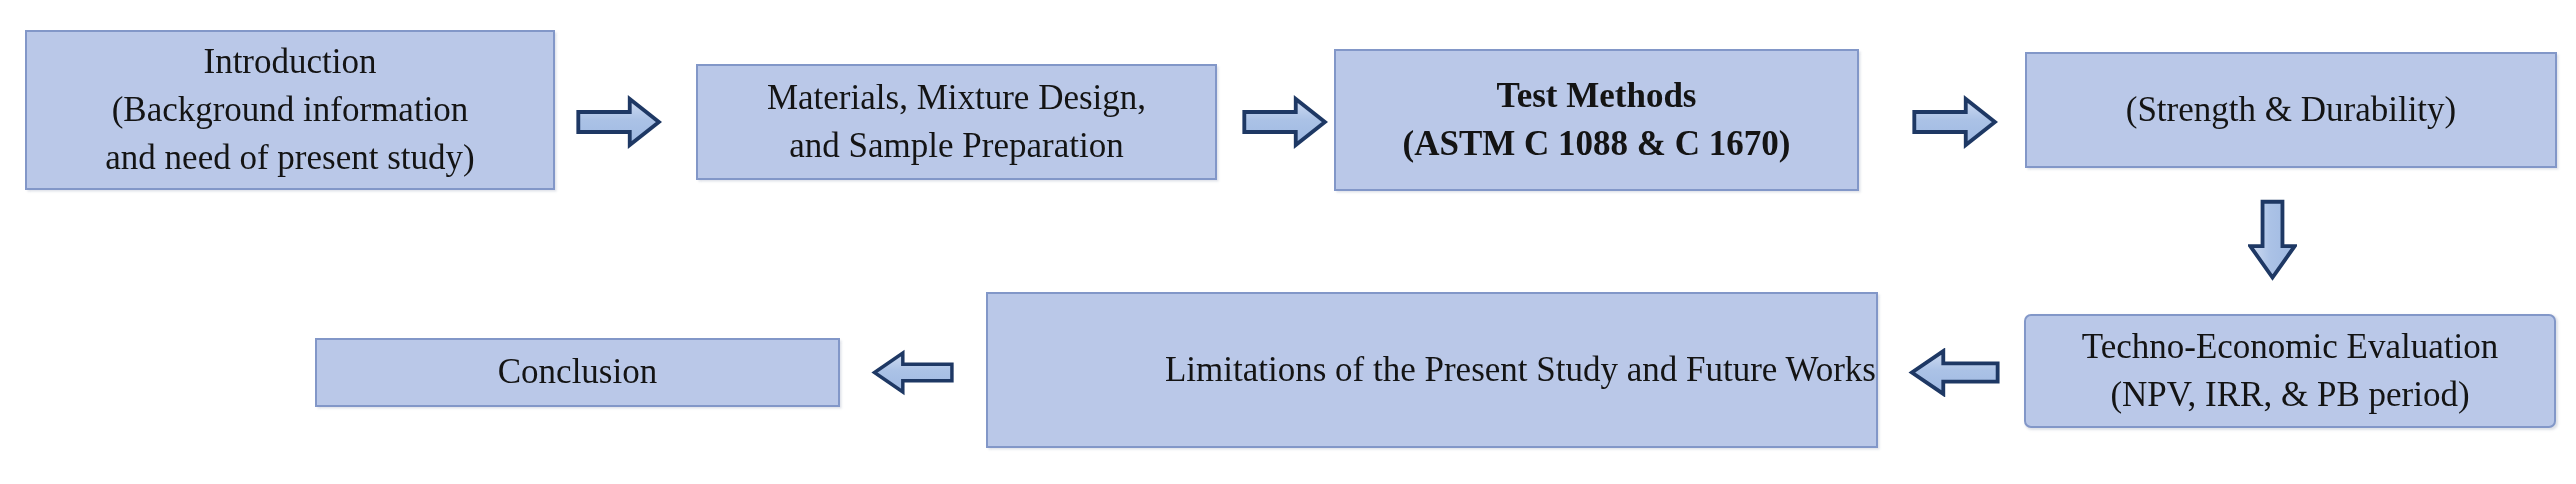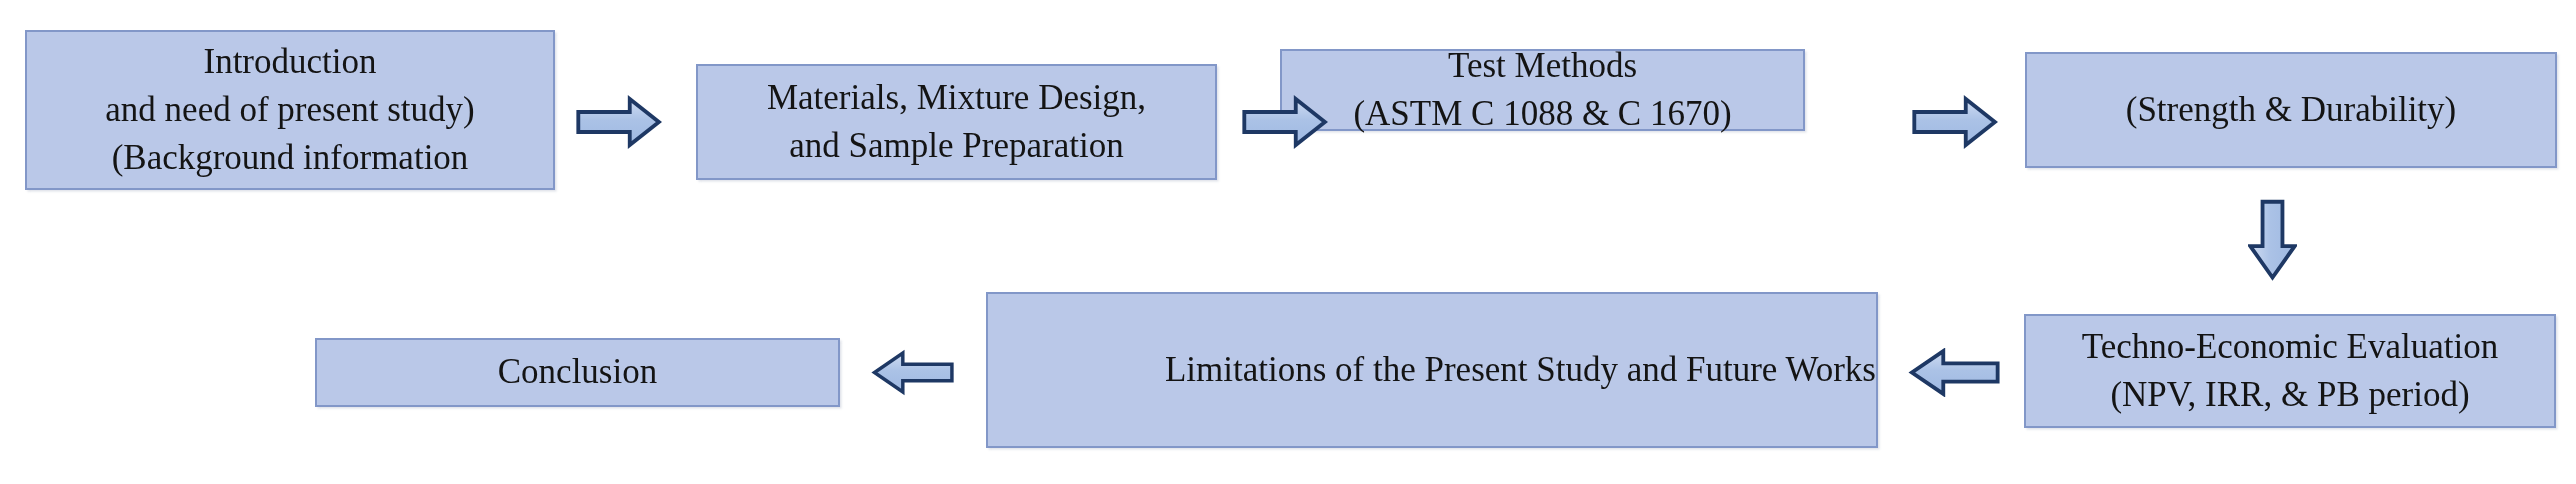--- a/index.html
+++ b/index.html
@@ -31,23 +31,23 @@
     text-align:center;
     font-size:35px;
     line-height:1.38;
     box-shadow:1.5px 1.5px 2.3px rgba(120,130,160,0.25);
   }
   .node .line{display:block;white-space:nowrap;}
   .arrow{position:absolute;display:block;}
   
   #n-introduction{left:25px;top:30px;width:530px;height:160px;}
   #n-materials{left:696px;top:48px;width:521px;height:116px;margin-top:16px;}
-  #n-test-methods{left:1280px;top:49px;width:525px;height:82px;}
+  #n-test-methods{left:1334px;top:49px;width:525px;height:142px;font-weight:bold;}
   #n-engineering{left:2025px;top:52px;width:532px;height:116px;}
-  #n-techno-economic{left:2024px;top:314px;width:532px;height:114px;}
+  #n-techno-economic{left:2024px;top:314px;width:532px;height:114px;border-radius:7px;}
   #n-limitations{left:986px;top:292px;width:892px;height:156px;align-items:flex-end;}
   #n-conclusion{left:315px;top:338px;width:525px;height:69px;}
   
   #a-intro-materials{left:576px;top:95px;width:86px;height:54px;}
   #a-materials-test{left:1242px;top:95px;width:86px;height:54px;}
   #a-test-engineering{left:1912px;top:95px;width:86px;height:54px;}
   #a-engineering-techno{left:2248px;top:199px;width:49px;height:82px;}
   #a-techno-limitations{left:1907px;top:348px;width:94px;height:49px;}
   #a-limitations-conclusion{left:871px;top:348px;width:83px;height:49px;}
 </style>
@@ -66,22 +66,22 @@
       <linearGradient id="agrad-h" x1="0" y1="0" x2="1" y2="0">
         <stop offset="0" stop-color="#cfdcf2"></stop>
         <stop offset="0.45" stop-color="#abc2e6"></stop>
         <stop offset="1" stop-color="#9fb9e2"></stop>
       </linearGradient>
     </defs>
   </svg>
 
   <div class="node" id="n-introduction">
     <span class="line">Introduction</span>
+    <span class="line">(Background information</span>
     <span class="line">and need of present study)</span>
-    <span class="line">(Background information</span>
   </div>
 
   <div class="node" id="n-materials">
     <span class="line">Materials, Mixture Design,</span>
     <span class="line">and Sample Preparation</span>
   </div>
 
   <div class="node" id="n-test-methods">
     <span class="line">Test Methods</span>
     <span class="line">(ASTM C 1088 &amp; C 1670)</span>

